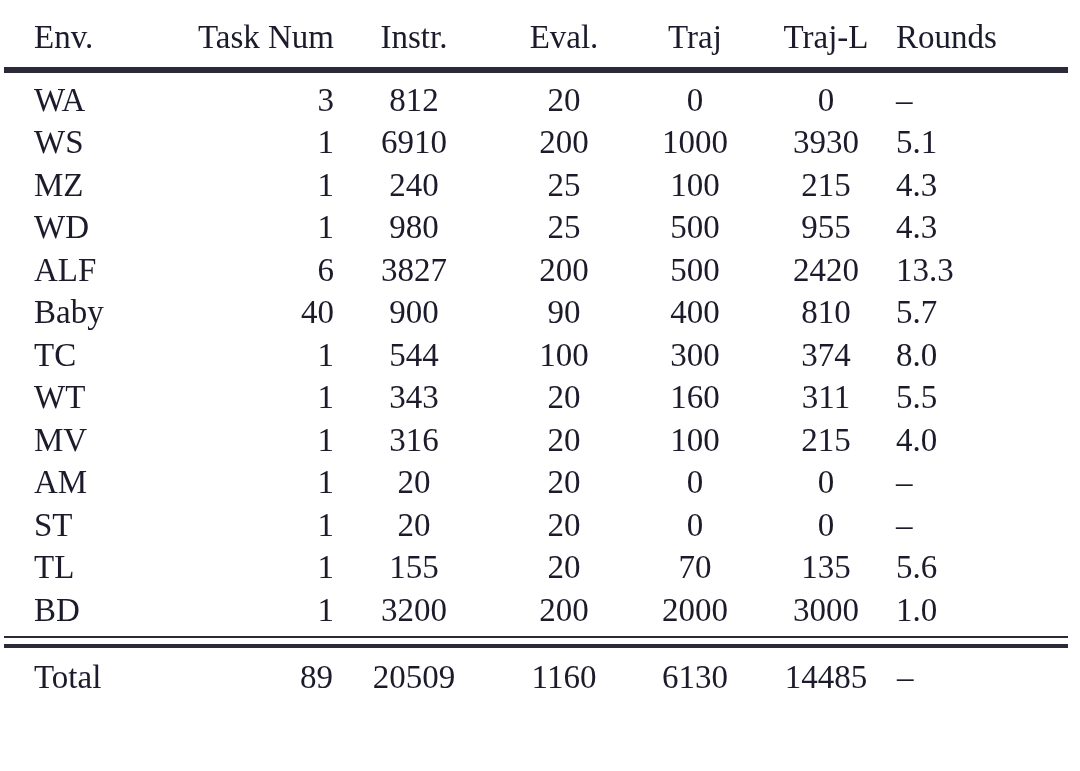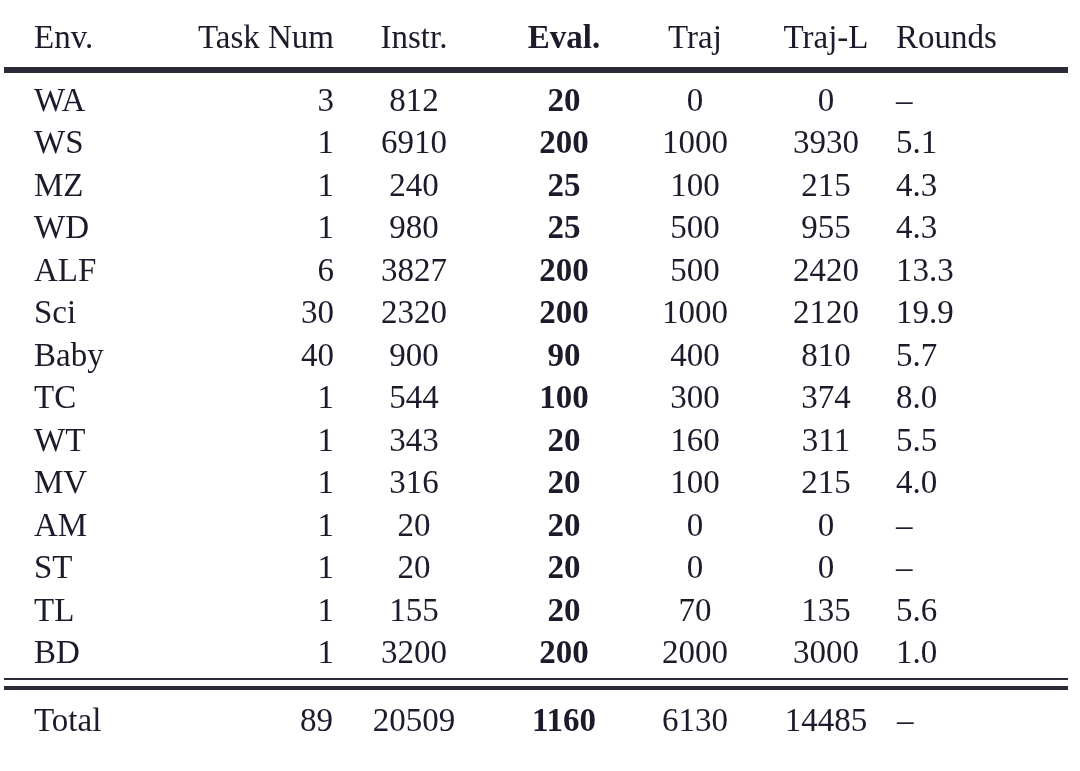--- a/index.html
+++ b/index.html
@@ -54,21 +54,21 @@
   tbody td {
     padding: 0;
     height: 42.5px;
     vertical-align: middle;
     white-space: nowrap;
   }
 
   .col-env   { width: 150px; text-align: left;   padding-left: 30px; box-sizing: border-box; }
   .col-task  { width: 180px; text-align: right; }
   .col-instr { width: 160px; text-align: center; }
-  .col-eval  { width: 140px; text-align: center; font-weight: bold; }
+  .col-eval  { width: 140px; text-align: center; }
   .col-traj  { width: 122px; text-align: center; }
   .col-trajl { width: 140px; text-align: center; }
   .col-round { width: 172px; text-align: left; }
 
   .spacer-top { height: 7px; }
   .gap-after-head { height: 6px; }
   .gap-before-total { height: 4px; }
   .gap-after-total { height: 6px; }
 
   tr.total-row td { height: 58px; }
@@ -162,29 +162,20 @@
       <tr>
         <td class="col-env">ALF</td>
         <td class="col-task">6</td>
         <td class="col-instr">3827</td>
         <td class="col-eval">200</td>
         <td class="col-traj">500</td>
         <td class="col-trajl">2420</td>
         <td class="col-round">13.3</td>
       </tr>
       <tr>
-        <td class="col-env">Sci</td>
-        <td class="col-task">30</td>
-        <td class="col-instr">2320</td>
-        <td class="col-eval">200</td>
-        <td class="col-traj">1000</td>
-        <td class="col-trajl">2120</td>
-        <td class="col-round">19.9</td>
-      </tr>
-      <tr>
         <td class="col-env">Baby</td>
         <td class="col-task">40</td>
         <td class="col-instr">900</td>
         <td class="col-eval">90</td>
         <td class="col-traj">400</td>
         <td class="col-trajl">810</td>
         <td class="col-round">5.7</td>
       </tr>
       <tr>
         <td class="col-env">TC</td>

